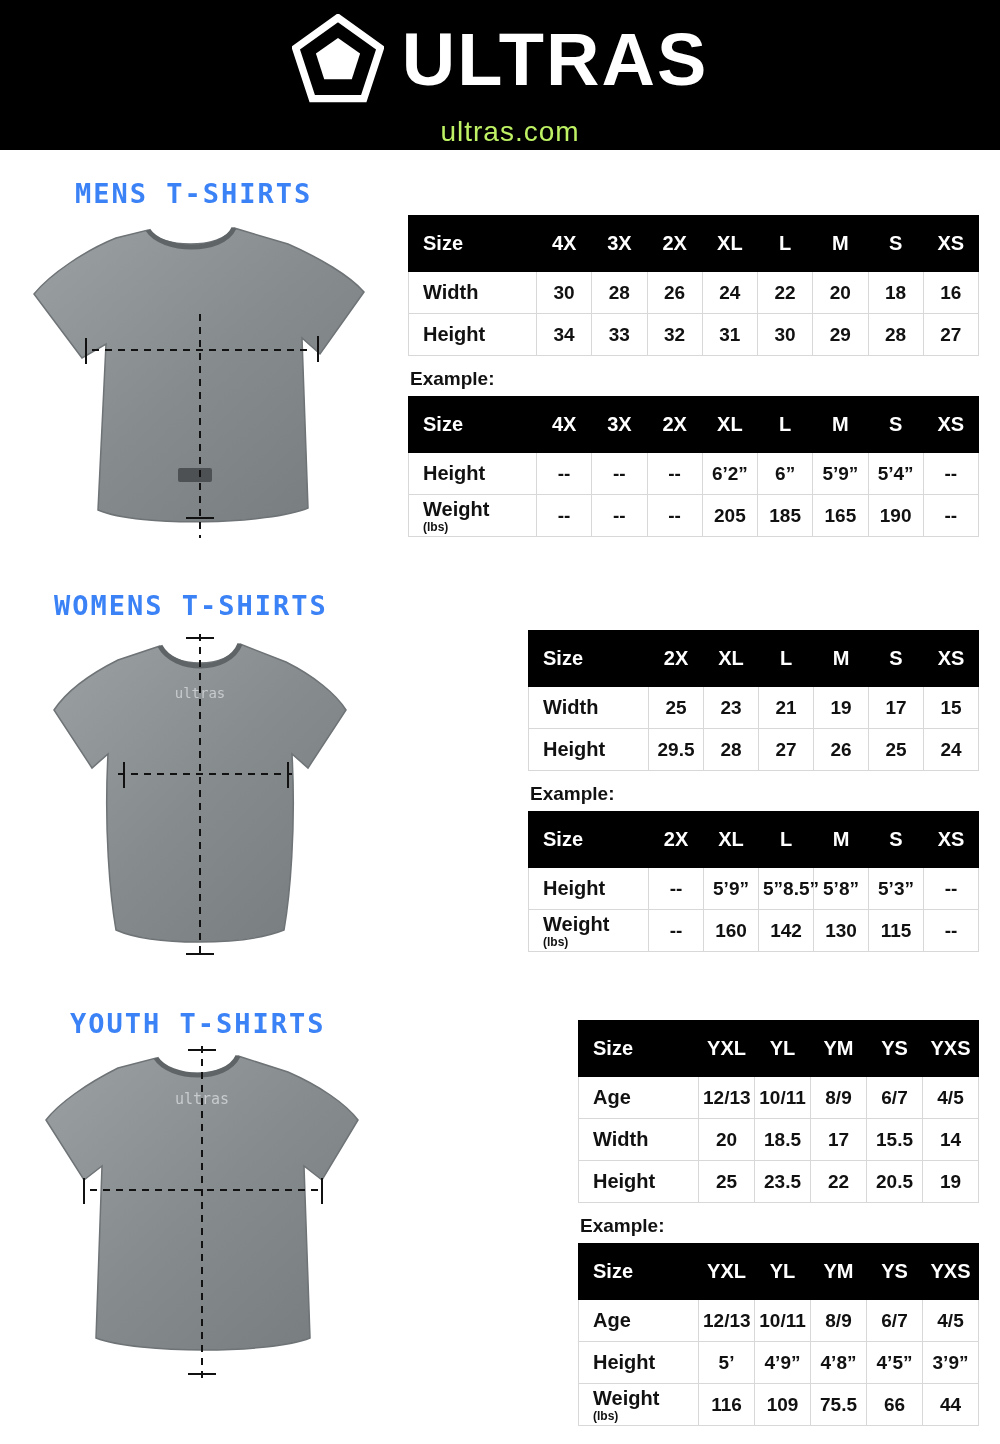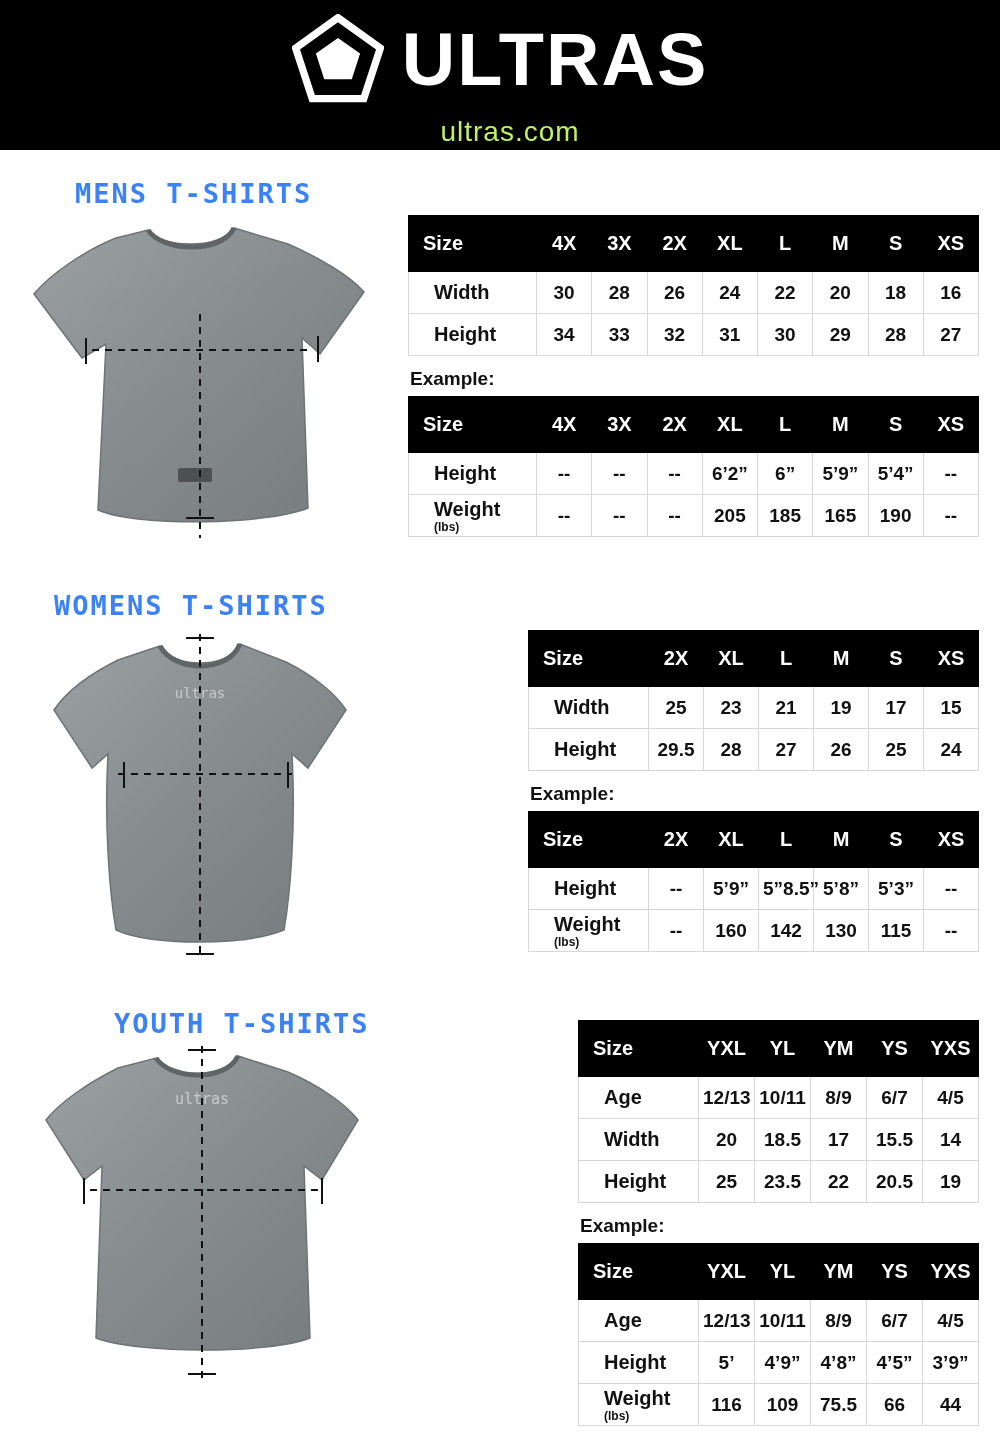--- a/index.html
+++ b/index.html
@@ -91,21 +91,21 @@
     font-size: 20px;
     border: 1px solid #000000;
     height: 56px;
   }
   table.size-table thead th.label-col {
     text-align: left;
     padding-left: 14px;
   }
   table.size-table tbody td.label-col {
     text-align: left;
-    padding-left: 25px;
+    padding-left: 14px;
     font-size: 20px;
   }
   table.size-table tbody td.label-col small {
     display: block;
     font-size: 12px;
     font-weight: bold;
     line-height: 1.05;
   }
   td.small-val { font-size: 16px; }
 
@@ -371,21 +371,21 @@
             <td>115</td>
             <td>--</td>
           </tr>
         </tbody>
       </table>
     </div>
   </div>
 
   <div class="section" style="left:0; top:1000px; width:1000px;">
 
-    <div class="sec-title" style="position:absolute; left:70px; top:8px;margin-left:44px;">YOUTH  T-SHIRTS</div>
+    <div class="sec-title" style="position:absolute; left:70px; top:8px;">YOUTH  T-SHIRTS</div>
 
     <div class="shirt-wrap" style="position:absolute; left:30px; top:42px;">
       <svg class="shirt-svg" width="340" height="350" viewBox="0 0 340 350">
         <defs>
           <linearGradient id="gY" x1="0" y1="0" x2="1" y2="1">
             <stop offset="0%" stop-color="#9ba0a3"></stop>
             <stop offset="50%" stop-color="#868b8e"></stop>
             <stop offset="100%" stop-color="#767b7e"></stop>
           </linearGradient>
         </defs>

